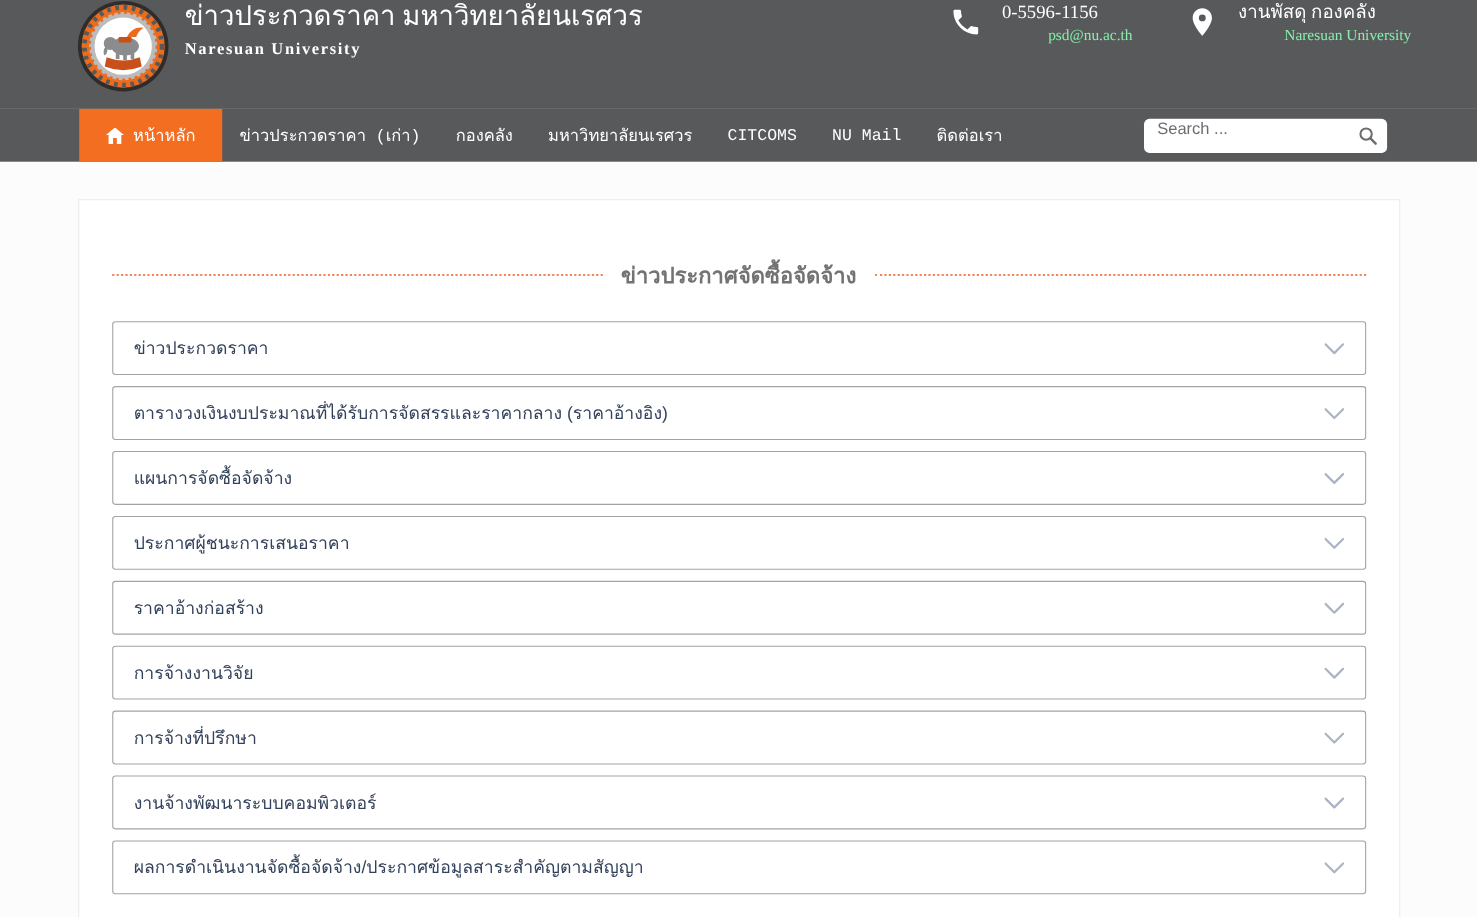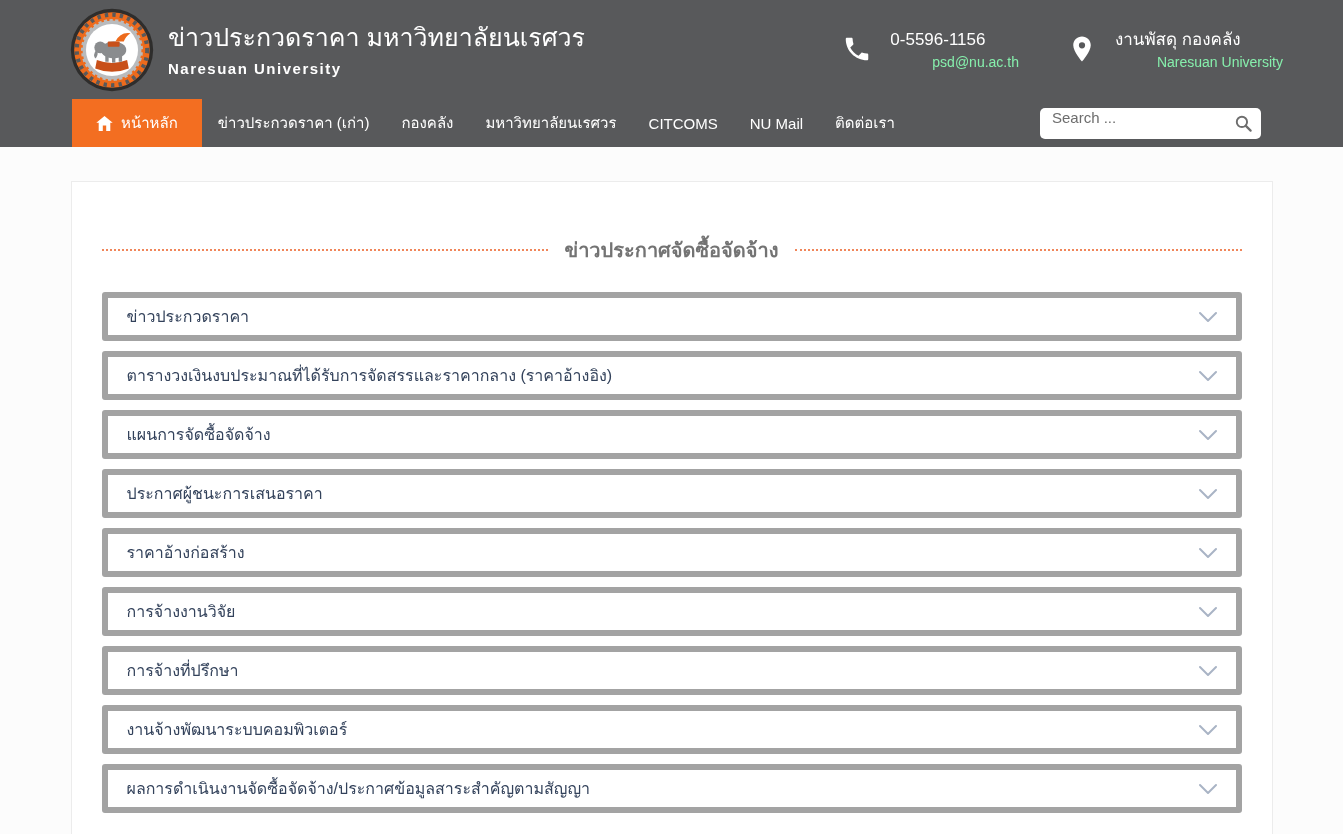--- a/index.html
+++ b/index.html
@@ -4,22 +4,23 @@
 <style>
   * { box-sizing: border-box; margin: 0; padding: 0; }
   html, body {
     width: 1343px; height: 834px; overflow: hidden;
     font-family: "Liberation Sans", sans-serif;
     background: #fcfcfc;
   }
   
   .top-header {
     height: 99px; background: #58595b;
-    display: flex; align-items: center;
+    display: flex; align-items: flex-start;
     padding: 0 60px 0 70px;
+    font-family: Liberation Serif, serif;
   }
   .logo-wrap { width: 84px; height: 84px; flex: 0 0 auto; cursor: pointer; }
   .brand-text { margin-left: 14px; color: #fff; }
   .brand-title { font-size: 25px; font-weight: 400; line-height: 1.25; }
   .brand-sub { font-size: 15px; font-weight: 700; letter-spacing: 1.5px; margin-top: 6px; }
   .contact-group { margin-left: auto; display: flex; align-items: flex-start; gap: 46px; }
   .contact-block { display: flex; align-items: flex-start; gap: 16px; }
   .contact-icon { width: 34px; height: 40px; display: flex; align-items: center; justify-content: center; }
   .contact-lines { color: #fff; }
   .contact-main { font-size: 17px; line-height: 1.3; }
@@ -60,21 +61,21 @@
   .section-title-row {
     display: flex; align-items: center; margin: 16px 0 26px;
   }
   .dotted-line { flex: 1; border-top: 2px dotted #f0865a; height: 0; }
   .section-title {
     color: #737373; font-size: 20px; padding: 0 16px; white-space: nowrap;
   }
   .accordion { display: flex; flex-direction: column; }
   .accordion-item {
     height: 49px; margin-bottom: 10px;
-    border: 6px solid #a3a3a3; border-radius: 3px; background: #fff;
+    border: 1px solid #a3a3a3; border-radius: 3px; background: #fff;
     display: flex; align-items: center; justify-content: space-between;
     padding: 0 19px; cursor: pointer;
   }
   .accordion-label { color: #33425b; font-size: 16px; }
   .chevron { width: 18px; height: 12px; flex: 0 0 auto; }
 </style>
 </head>
 <body>
 
 <header class="top-header">
@@ -121,21 +122,21 @@
       </span>
       <div class="contact-lines">
         <div class="contact-main">งานพัสดุ กองคลัง</div>
         <div class="contact-sub">Naresuan University</div>
       </div>
     </div>
   </div>
 </header>
 
 <nav class="navbar">
-  <div id="nav-list" style="display:flex; align-items:stretch;">
+  <div id="nav-list" style="display:flex; align-items:stretch;font-family:Liberation Mono, monospace;">
       <a class="nav-item active">
         <svg class="home-glyph" viewBox="0 0 24 22">
           <path d="M12 0 L24 10 H20.5 V22 H14.5 V14 H9.5 V22 H3.5 V10 H0 Z" fill="#ffffff"></path>
         </svg>
         <span>หน้าหลัก</span>
       </a>
       <a class="nav-item">
         <span>ข่าวประกวดราคา (เก่า)</span>
       </a>
       <a class="nav-item">

